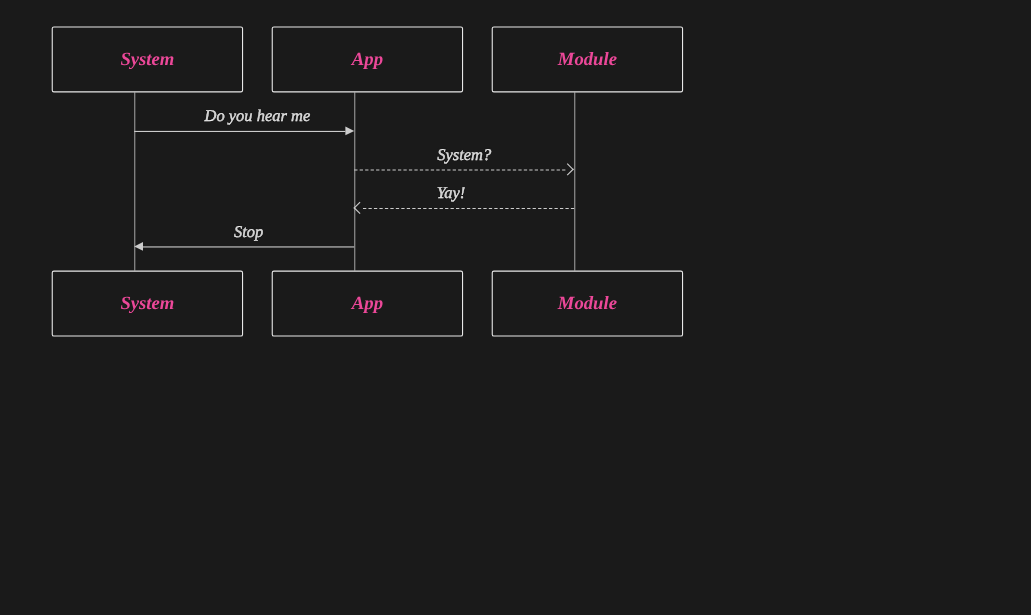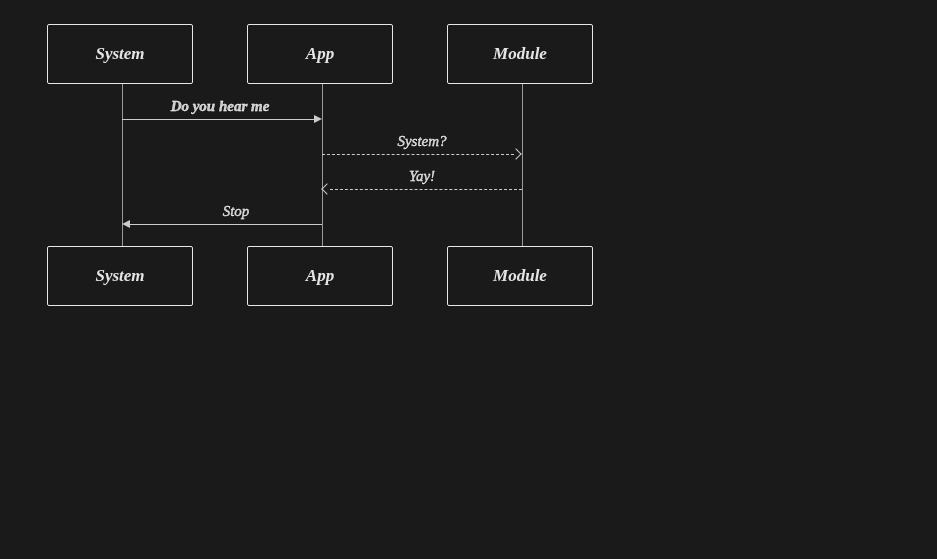--- a/index.html
+++ b/index.html
@@ -13,28 +13,28 @@
     }
     .diagram {
       position: absolute;
       top: 0;
       left: 0;
       width: 937px;
       height: 559px;
     }
     .actor-box {
       position: absolute;
-      width: 146px;
+      width: 174px;
       height: 60px;
       border: 1.5px solid #e8e8e8;
       background: #1a1a1a;
       display: flex;
       align-items: center;
       justify-content: center;
-      color: #e5e5e5;
+      color: #ec4899;
       font-weight: bold;
       font-style: italic;
       font-size: 17px;
       border-radius: 2px;
     }
     .lifeline {
       position: absolute;
       width: 1px;
       background: #999;
       top: 84px;
@@ -102,33 +102,33 @@
   <div class="actor-box" style="left:47px; top:24px;">
     <span>System</span>
   </div>
   <div class="actor-box" style="left:247px; top:24px;">
     <span>App</span>
   </div>
   <div class="actor-box" style="left:447px; top:24px;">
     <span>Module</span>
   </div>
 
-  <div class="msg-label" style="left:220px; top:98px;font-weight:bold;">Do you hear me</div>
+  <div class="msg-label" style="left:234px; top:98px;">Do you hear me</div>
   <div class="arrow-line" style="left:122px; top:119px; width:192px;"></div>
   <div class="arrow-head right" style="left:314px; top:115px;"></div>
 
   <div class="msg-label" style="left:422px; top:133px;">System?</div>
   <div class="arrow-line dashed" style="left:322px; top:154px; width:192px;"></div>
   <div class="arrow-head right-open" style="left:512px; top:150px;"></div>
 
-  <div class="msg-label" style="left:422px; top:168px;">Yay!</div>
+  <div class="msg-label" style="left:410px; top:168px;">Yay!</div>
   <div class="arrow-line dashed" style="left:330px; top:189px; width:192px;"></div>
   <div class="arrow-head left-open" style="left:323px; top:185px;"></div>
 
-  <div class="msg-label" style="left:236px; top:203px;font-style:italic;">Stop</div>
+  <div class="msg-label" style="left:226px; top:203px;font-style:italic;">Stop</div>
   <div class="arrow-line" style="left:130px; top:224px; width:192px;"></div>
   <div class="arrow-head left" style="left:122px; top:220px;"></div>
 
   <div class="actor-box" style="left:47px; top:246px;">
     <span>System</span>
   </div>
   <div class="actor-box" style="left:247px; top:246px;">
     <span>App</span>
   </div>
   <div class="actor-box" style="left:447px; top:246px;">

